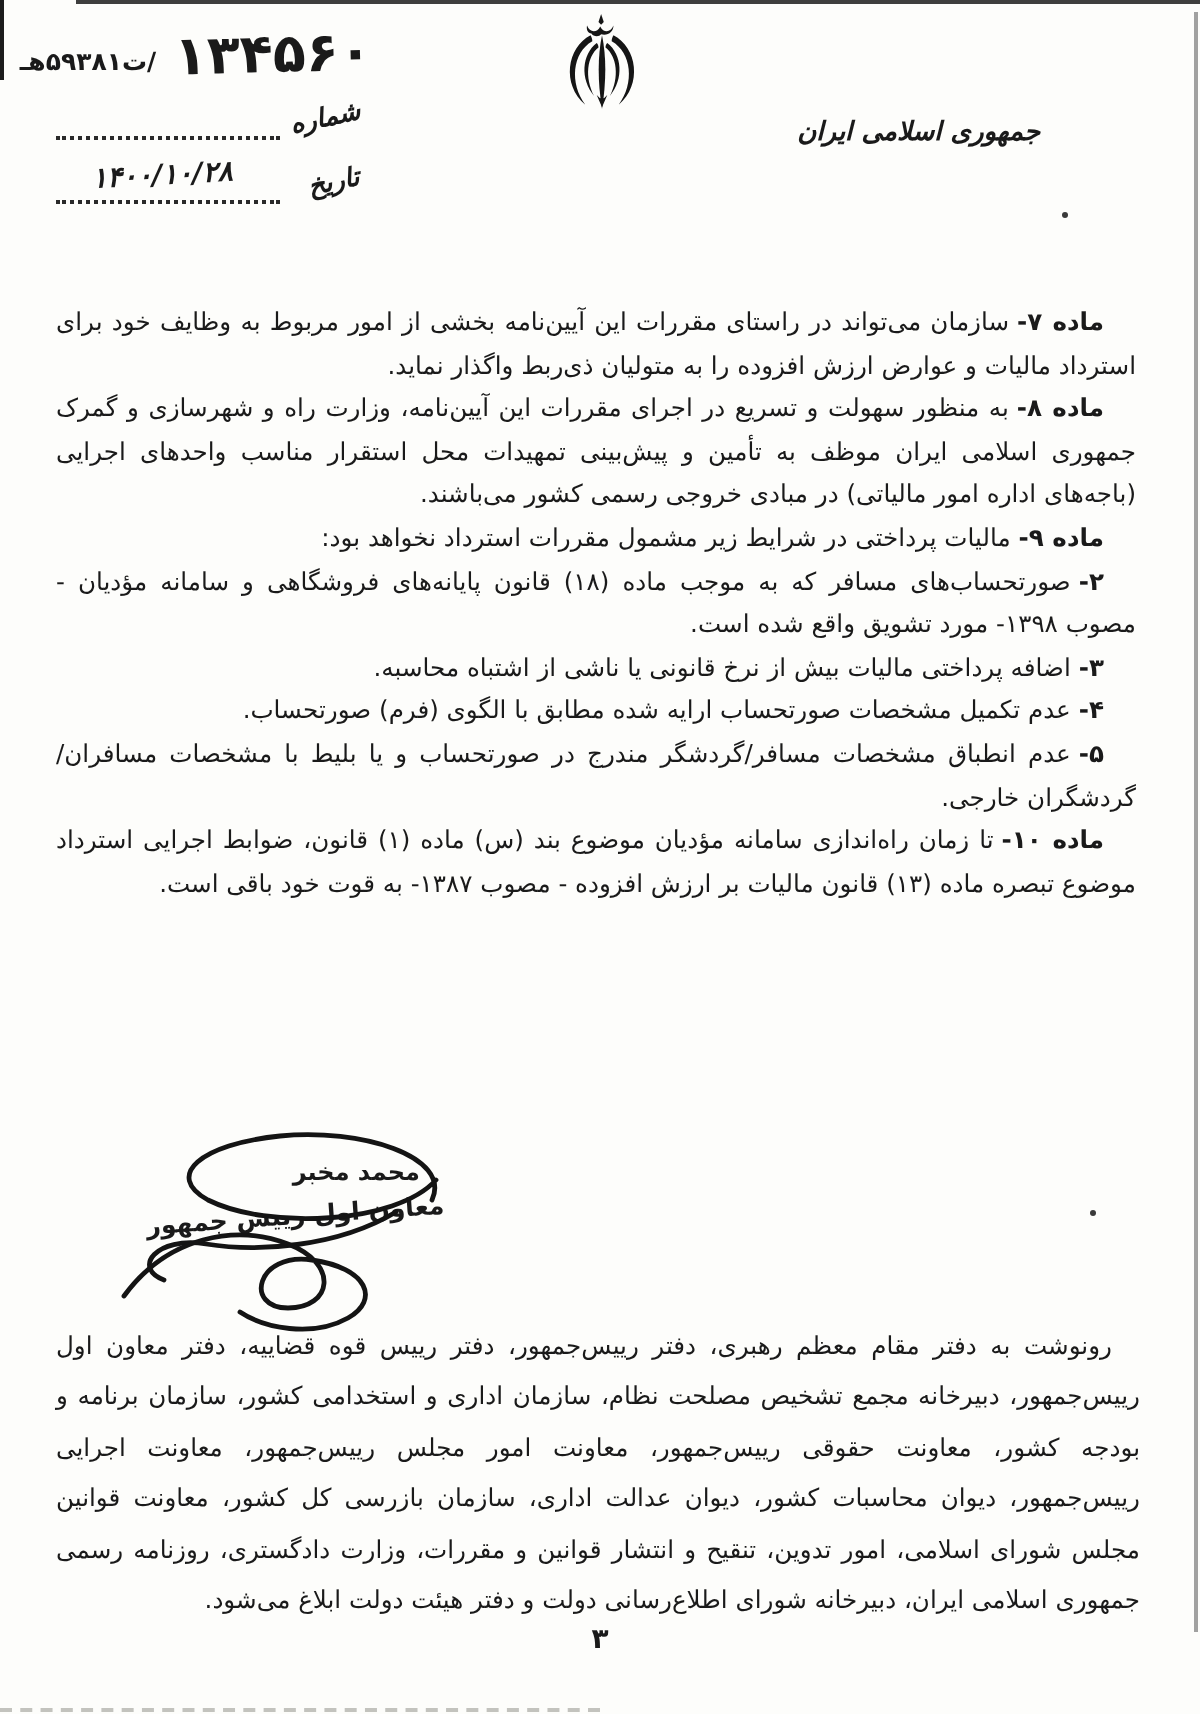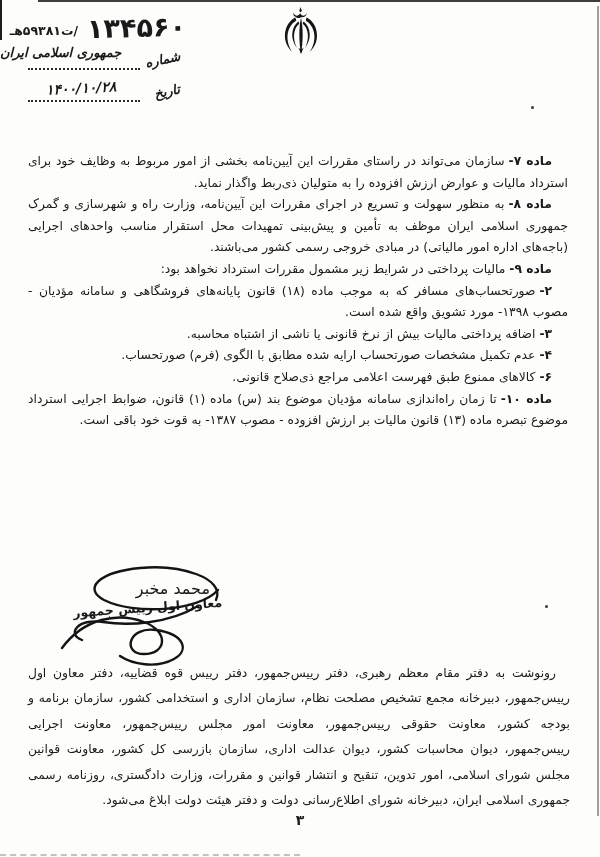--- a/index.html
+++ b/index.html
@@ -43,21 +43,21 @@
   .nd-dots{position:absolute;left:4px;top:14px;width:112px;border-bottom:2px dotted #2a2a2a;}
   .nd-date{
     position:absolute;left:22px;top:18px;
     font-size:14px;font-weight:bold;font-style:italic;
     transform:rotate(-3deg);white-space:nowrap;
   }
 
   
   .emblem{position:absolute;top:7px;left:279px;}
   .head-country{
-    position:absolute;top:45px;left:0;width:520px;text-align:left;
+    position:absolute;top:59px;left:0;width:520px;text-align:right;
     font-size:13px;font-weight:bold;font-style:italic;
   }
   .head-office{
     position:absolute;top:76px;left:0;width:600px;text-align:center;
     font-size:35px;font-weight:bold;font-style:italic;letter-spacing:1px;
   }
   .head-doctype{
     position:absolute;top:127px;left:0;width:600px;text-align:center;
     font-size:17px;font-weight:bold;font-style:italic;
   }
@@ -68,21 +68,21 @@
     font-size:12.3px;line-height:21.6px;text-align:justify;
     text-justify:inter-word;
   }
   .para{margin:0;text-indent:16px;}
   .para .lead{font-weight:bold;margin-left:4px;}
 
   
   .sig{position:absolute;top:560px;left:48px;width:200px;height:112px;}
   .sig-name{
     position:absolute;top:19px;right:38px;
-    font-size:16px;font-weight:normal;white-space:nowrap;
+    font-size:12px;font-weight:bold;white-space:nowrap;
   }
   .sig-title{
     position:absolute;top:40px;right:26px;
     font-size:12.5px;font-weight:bold;white-space:nowrap;
     transform:rotate(-4deg);
   }
   .sig svg{position:absolute;top:0;left:0;}
 
   
   .distribution{
@@ -147,21 +147,21 @@
 
   <div class="head-country">جمهوری اسلامی ایران</div>
 
   <div class="body-text">
     <p class="para"><b class="lead">ماده ۷-</b><span>سازمان می‌تواند در راستای مقررات این آیین‌نامه بخشی از امور مربوط به وظایف خود برای استرداد مالیات و عوارض ارزش افزوده را به متولیان ذی‌ربط واگذار نماید.</span></p>
     <p class="para"><b class="lead">ماده ۸-</b><span>به منظور سهولت و تسریع در اجرای مقررات این آیین‌نامه، وزارت راه و شهرسازی و گمرک جمهوری اسلامی ایران موظف به تأمین و پیش‌بینی تمهیدات محل استقرار مناسب واحدهای اجرایی (باجه‌های اداره امور مالیاتی) در مبادی خروجی رسمی کشور می‌باشند.</span></p>
     <p class="para"><b class="lead">ماده ۹-</b><span>مالیات پرداختی در شرایط زیر مشمول مقررات استرداد نخواهد بود:</span></p>
     <p class="para"><b class="lead">۲-</b><span>صورتحساب‌های مسافر که به موجب ماده (۱۸) قانون پایانه‌های فروشگاهی و سامانه مؤدیان - مصوب ۱۳۹۸- مورد تشویق واقع شده است.</span></p>
     <p class="para"><b class="lead">۳-</b><span>اضافه پرداختی مالیات بیش از نرخ قانونی یا ناشی از اشتباه محاسبه.</span></p>
     <p class="para"><b class="lead">۴-</b><span>عدم تکمیل مشخصات صورتحساب ارایه شده مطابق با الگوی (فرم) صورتحساب.</span></p>
-    <p class="para"><b class="lead">۶-</b><span>کالاهای ممنوع طبق فهرست اعلامی مراجع ذی‌صلاح قانونی.</span></p>
+    <p class="para"><b class="lead">۵-</b><span>عدم انطباق مشخصات مسافر/گردشگر مندرج در صورتحساب و یا بلیط با مشخصات مسافران/گردشگران خارجی.</span></p>
     <p class="para"><b class="lead">ماده ۱۰-</b><span>تا زمان راه‌اندازی سامانه مؤدیان موضوع بند (س) ماده (۱) قانون، ضوابط اجرایی استرداد موضوع تبصره ماده (۱۳) قانون مالیات بر ارزش افزوده - مصوب ۱۳۸۷- به قوت خود باقی است.</span></p>
   </div>
 
   <div class="sig">
     <span class="sig-name">محمد مخبر</span>
     <span class="sig-title">معاون اول رییس جمهور</span>
     <svg width="200" height="112" viewBox="0 0 200 112" aria-hidden="true">
       <g fill="none" stroke="#141414" stroke-width="2.4" stroke-linecap="round">
 
         <path d="M168 40 C178 18 132 4 92 8 C52 12 34 28 56 40 C86 55 150 52 170 30"></path>

